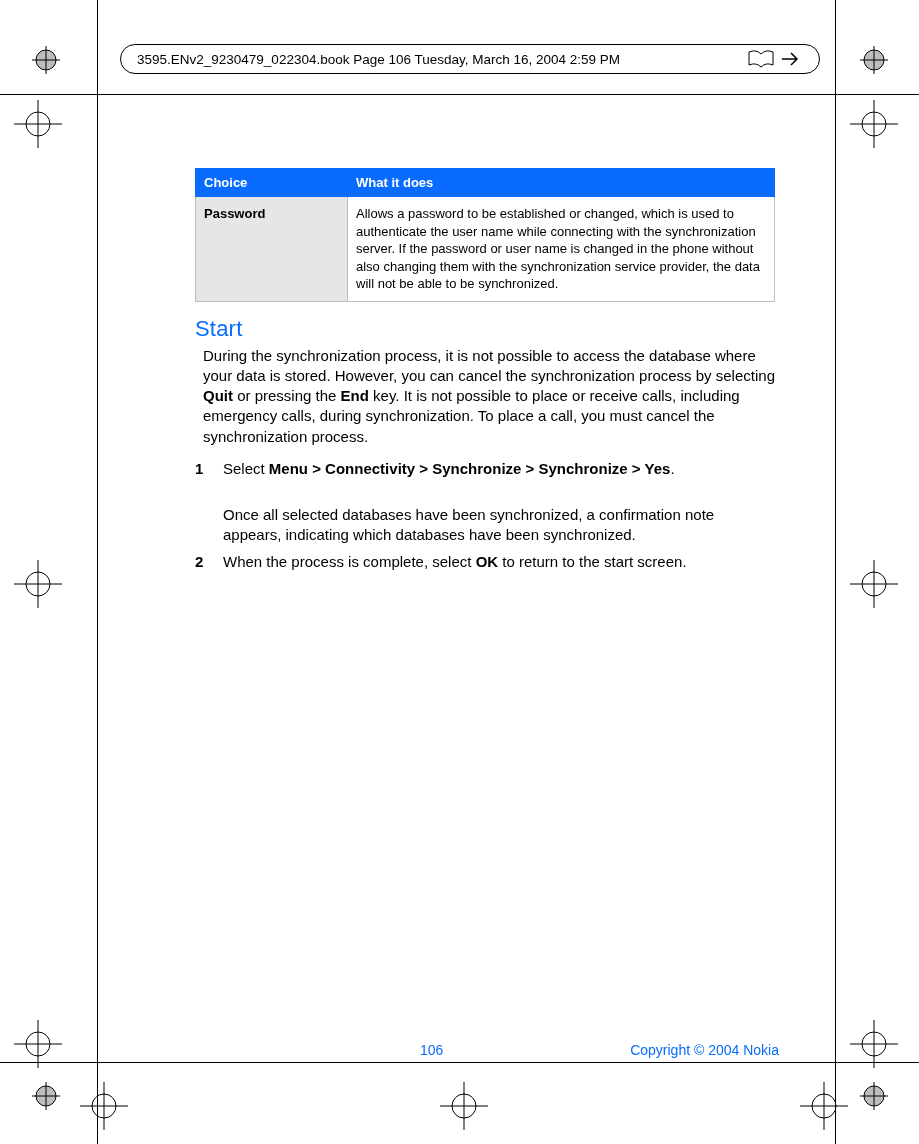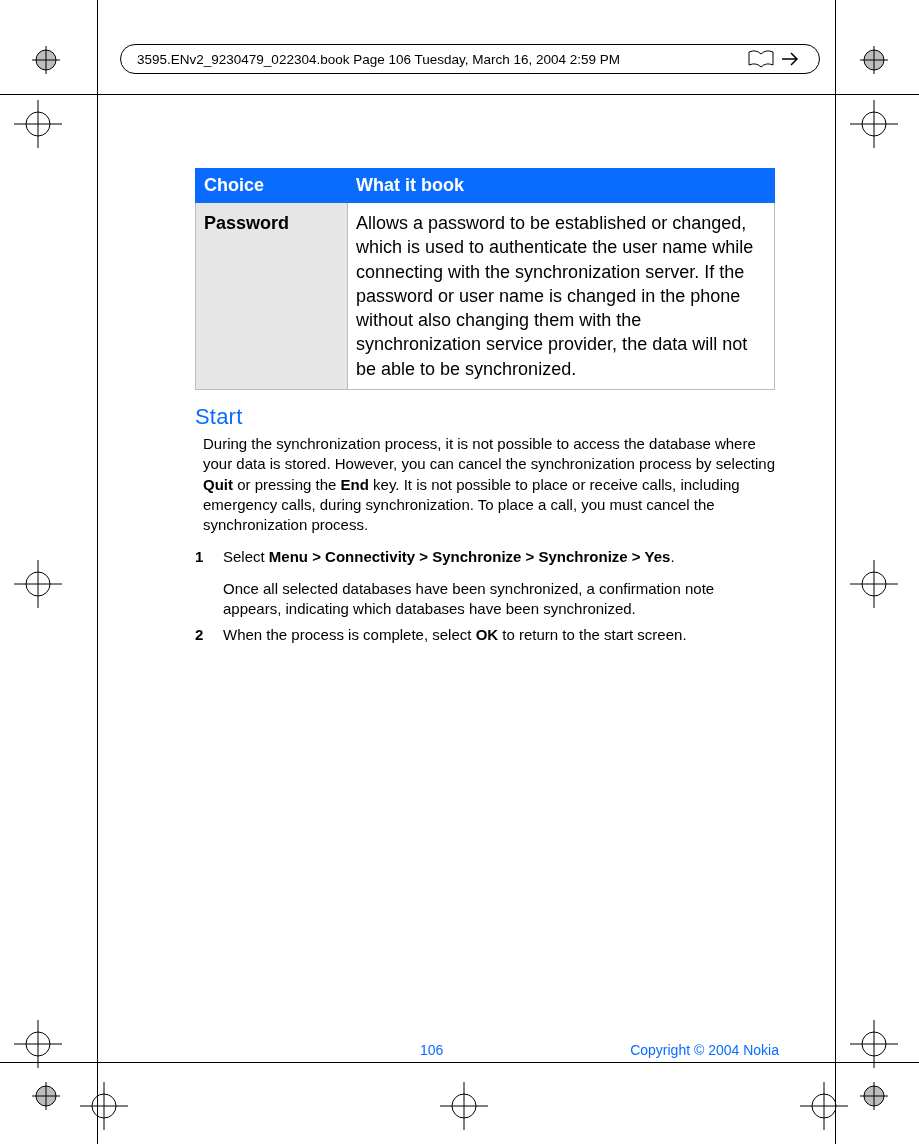--- a/index.html
+++ b/index.html
@@ -36,21 +36,21 @@
   }
   .content {
     position: absolute;
     left: 195px;
     top: 168px;
     width: 580px;
   }
   table.choices {
     border-collapse: collapse;
     width: 100%;
-    font-size: 18px;
+    font-size: 13px;
   }
   table.choices th {
     background: #0a6cff;
     color: #fff;
     text-align: left;
     font-weight: bold;
     padding: 6px 8px;
     border: 1px solid #0a6cff;
   }
   table.choices td {
@@ -72,21 +72,21 @@
     letter-spacing: 0.2px;
   }
   .para {
     line-height: 1.35;
     margin: 4px 0 12px 8px;
   }
   .steps { margin: 0; padding: 0; list-style: none; }
   .steps li { display: flex; margin: 6px 0; line-height: 1.35; }
   .steps .num { font-weight: bold; width: 28px; flex: none; }
   .steps .body { flex: 1; }
-  .steps .followup { margin-top: 11px; }
+  .steps .followup { margin-top: 26px; }
   b { font-weight: bold; }
   .footer {
     position: absolute;
     top: 1042px;
     width: 919px;
     color: #0a6cff;
     font-size: 14px;
   }
   .footer .pagenum { position: absolute; left: 420px; }
   .footer .copy { position: absolute; right: 140px; }
@@ -208,21 +208,21 @@
       </svg>
   </span>
 </div>
 
 <div class="content">
 
   <table class="choices">
     <thead>
       <tr>
         <th>Choice</th>
-        <th>What it book</th>
+        <th>What it does</th>
       </tr>
     </thead>
     <tbody>
       <tr>
         <td class="choice-cell">Password</td>
         <td>Allows a password to be established or changed, which is used to authenticate the user name while connecting with the synchronization server. If the password or user name is changed in the phone without also changing them with the synchronization service provider, the data will not be able to be synchronized.</td>
       </tr>
     </tbody>
   </table>
 

